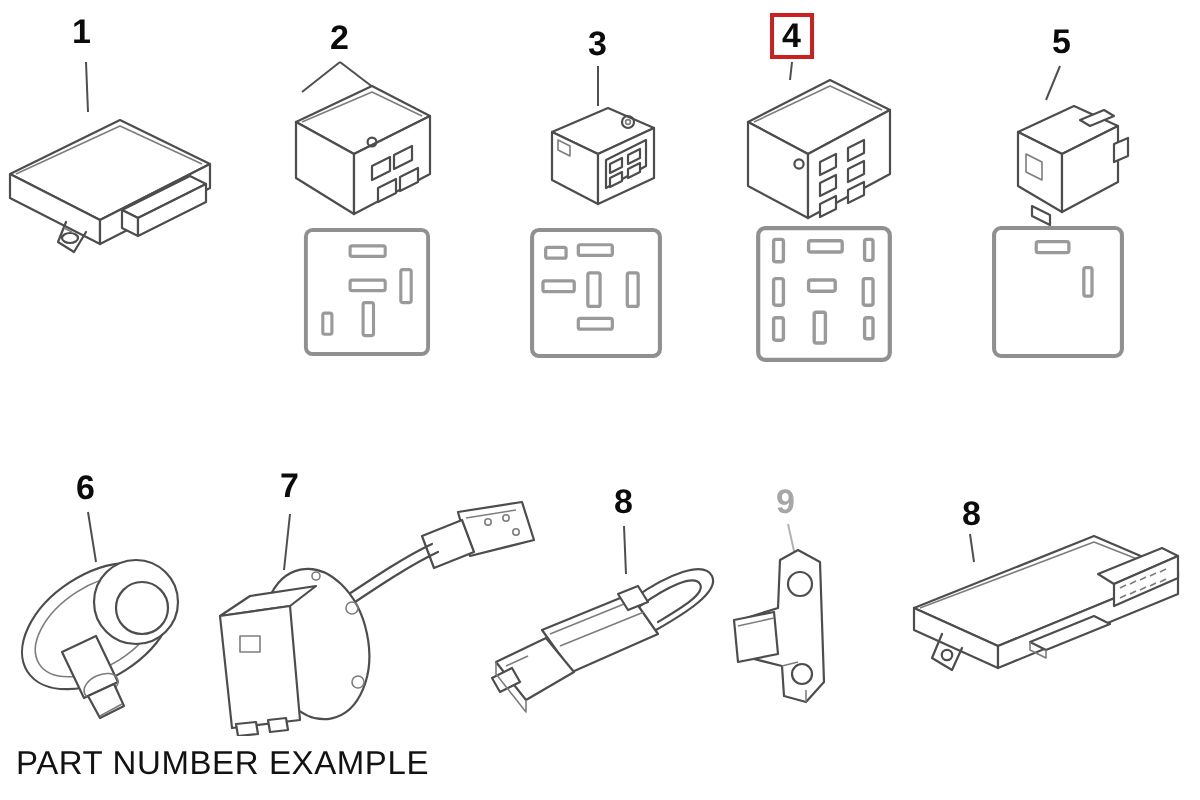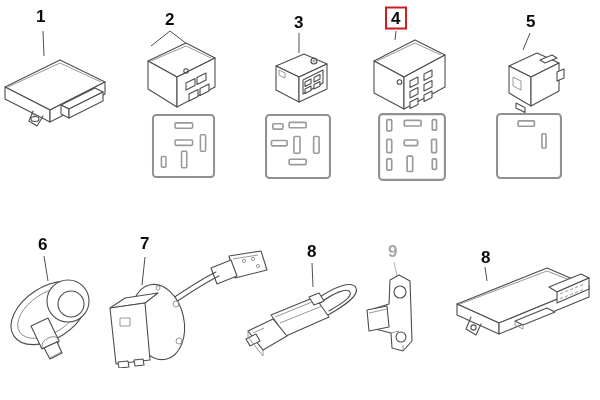--- a/index.html
+++ b/index.html
@@ -252,14 +252,15 @@
       </g>
     </g>
     <polygon class="fc" points="66,64 98,51 106,55 74,68"></polygon>
     <polyline class="thin" points="66,64 66,68 74,72 74,68"></polyline>
     <g>
       <polyline class="ln" points="32,67 27,78 17,72 22,60"></polyline>
       <circle class="ln" cx="24.5" cy="70.5" r="2.6"></circle>
     </g>
   </svg>
 
+  <div class="caption">PART NUMBER EXAMPLE</div>
 
 </div>
 
 </body></html>

